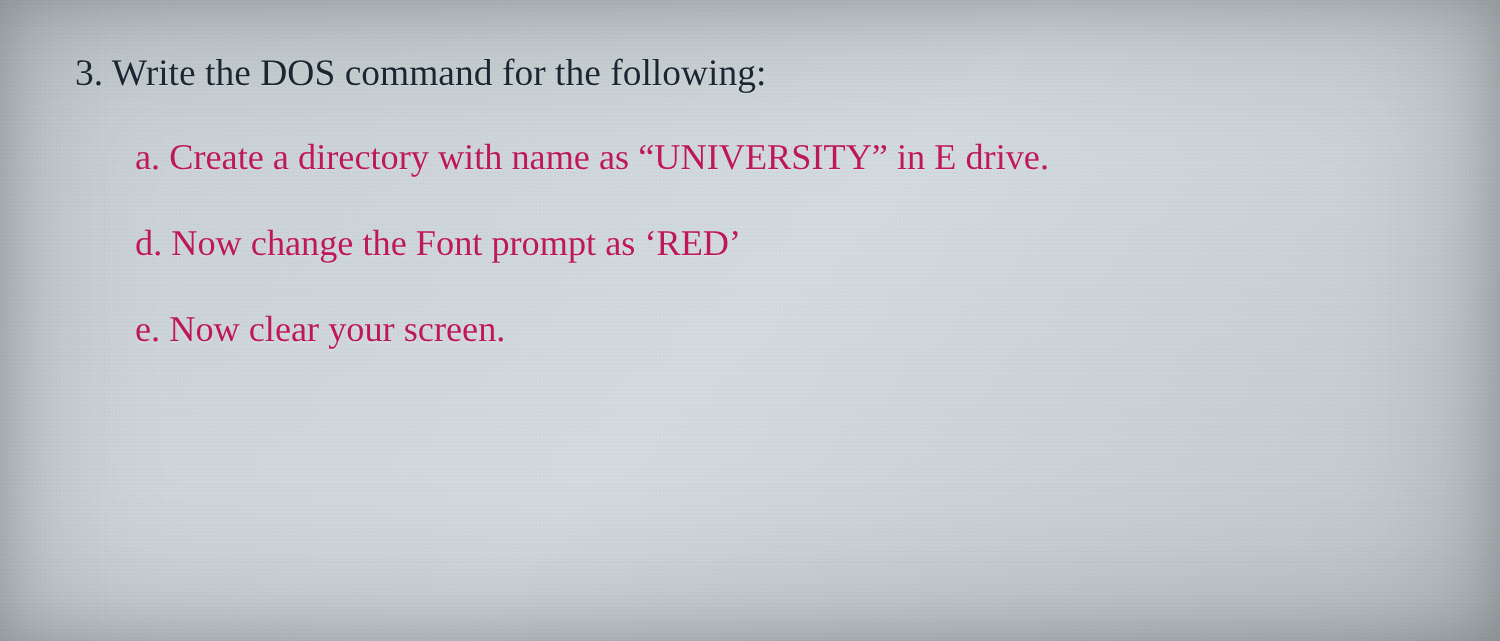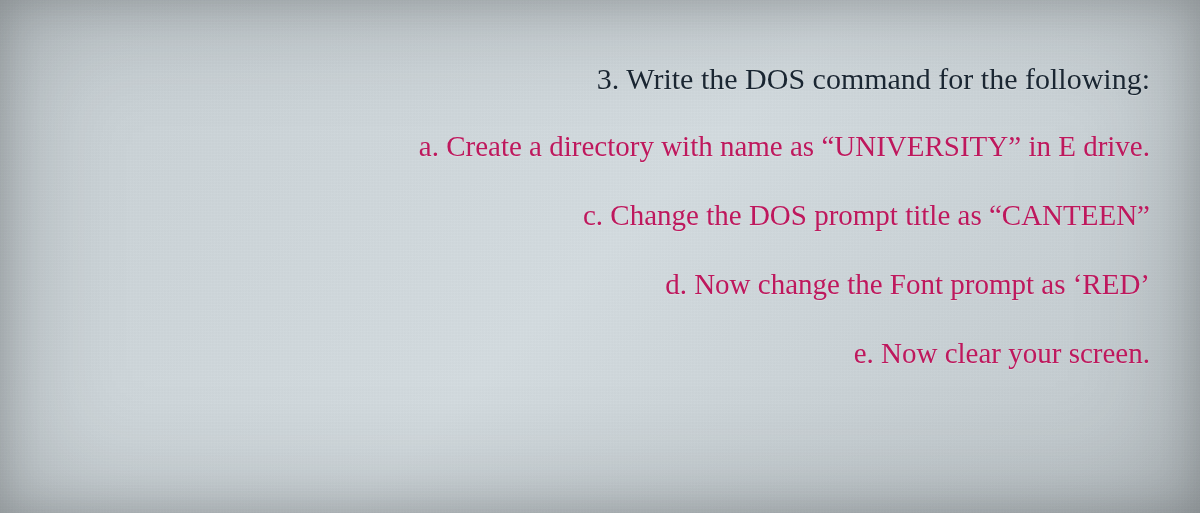--- a/index.html
+++ b/index.html
@@ -32,23 +32,22 @@
       position: absolute;
       top: 0;
       left: 0;
       right: 0;
       bottom: 0;
       box-shadow: inset 0 0 120px rgba(0,0,0,0.25), inset 0 0 40px rgba(0,0,0,0.15);
       pointer-events: none;
     }
     .content {
       position: relative;
-      padding: 62px 50px 50px 60px;
+      padding: 42px 50px 50px 60px;
       z-index: 1;
-      text-align: right;
     }
     .question-heading {
       font-size: 30px;
       color: #1a2632;
       margin-bottom: 28px;
       font-weight: 400;
       text-shadow: 0 1px 1px rgba(255,255,255,0.3);
     }
     .sub-items {
       padding-left: 48px;
@@ -65,17 +64,16 @@
       margin-bottom: 2px;
     }
   </style>
 </head>
 <body>
 
 <div class="content">
   <div class="question-heading">3. Write the DOS command for the following:</div>
   <div class="sub-items">
     <div class="sub-item">a. Create a directory with name as “UNIVERSITY” in E drive.</div>
-    <div class="sub-item">c. Change the DOS prompt title as “CANTEEN”</div>
     <div class="sub-item">d. Now change the Font prompt as ‘RED’</div>
     <div class="sub-item">e. Now clear your screen.</div>
   </div>
 </div>
 
 </body></html>

